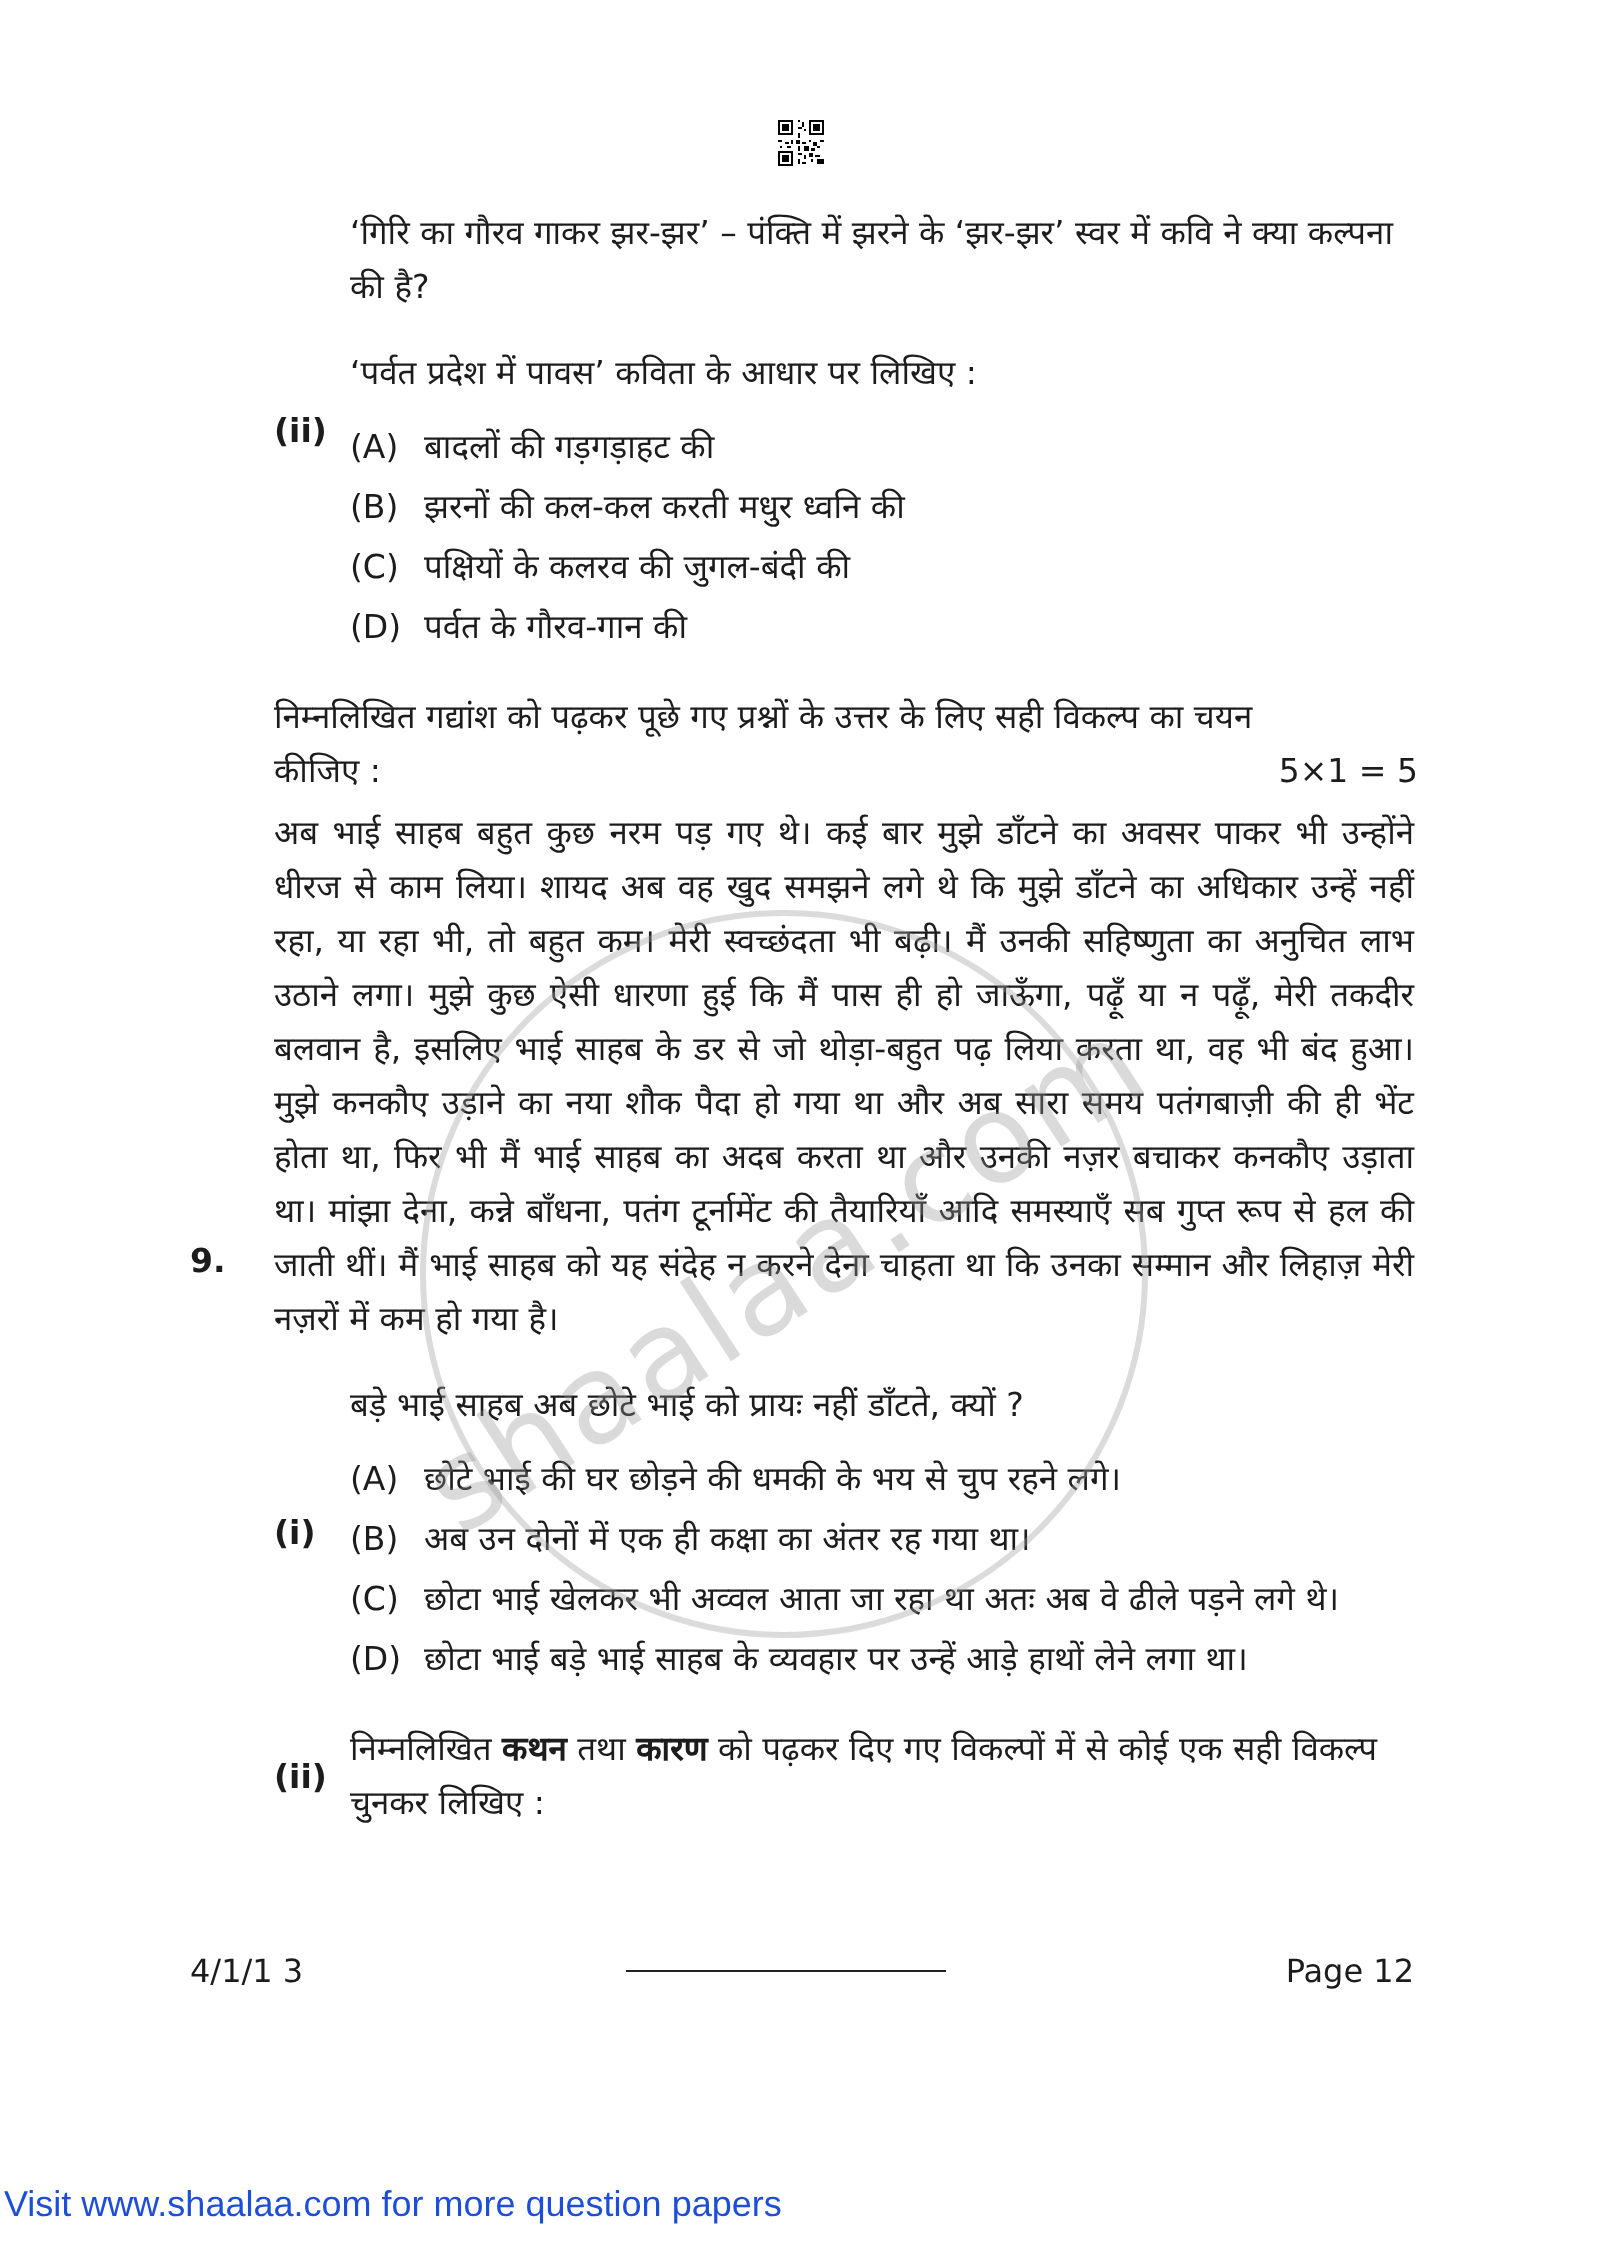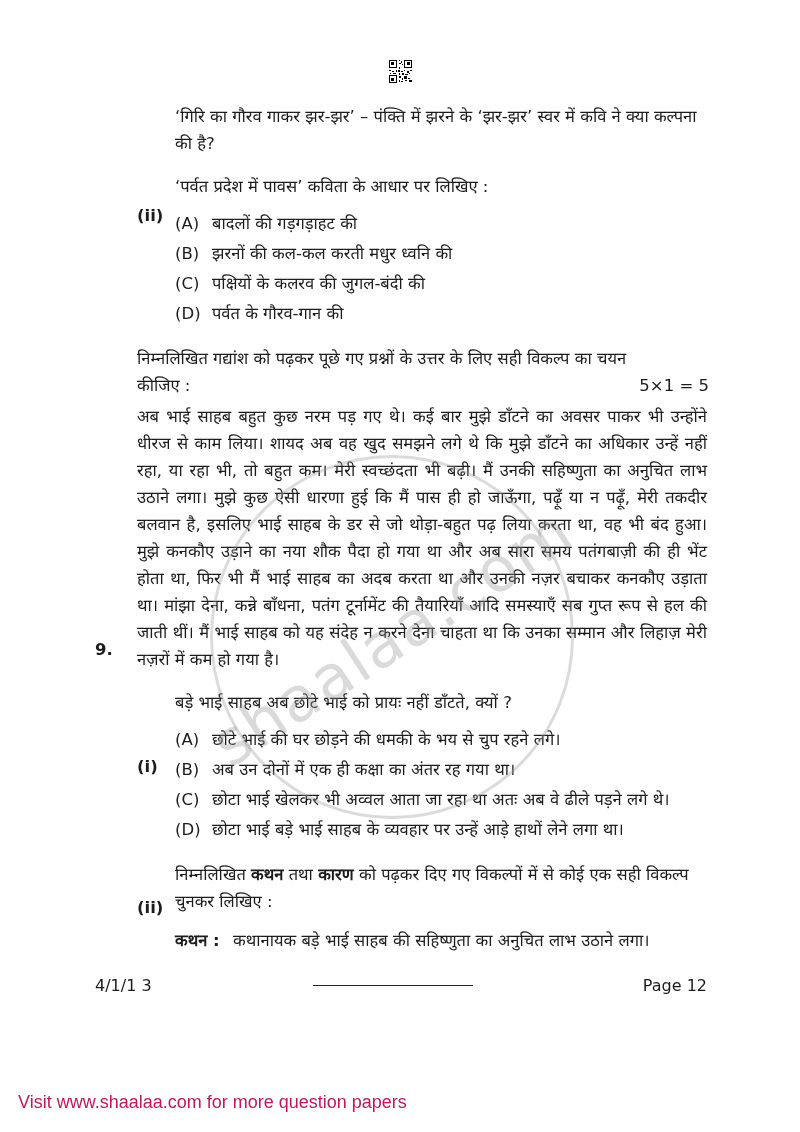--- a/index.html
+++ b/index.html
@@ -55,22 +55,22 @@
   .page-footer{
     position:absolute;left:95px;top:976px;width:612px;
     display:flex;align-items:center;font-size:16px;z-index:2;justify-content:space-between;
   }
   .paper-code{white-space:nowrap;}
   .footer-rule{width:160px;height:0;border-top:1.6px solid #222;margin-left:34px;}
   .page-label{margin-left:42px;white-space:nowrap;}
 
   
   .site-footer{
-    position:absolute;left:18px;top:1092px;
-    font-size:18px;color:#be185d;z-index:2;
+    position:absolute;left:2px;top:1092px;
+    font-size:18px;color:#1d4ed8;z-index:2;
     font-family:"Liberation Sans","DejaVu Sans",sans-serif;
   }
 </style>
 </head>
 <body>
 
 <div class="page">
 
   <div class="qr">
     <svg width="23" height="23" viewBox="0 0 21 21" shape-rendering="crispEdges">
@@ -181,24 +181,20 @@
             </div>
           </div>
         </div>
 
         <div class="row" style="margin-top:18px;">
           <div class="sub-label">(ii)</div>
           <div class="sub-content">
             <div>
               <span>निम्नलिखित </span><span class="b">कथन</span><span> तथा </span><span class="b">कारण</span><span> को पढ़कर दिए गए विकल्पों में से कोई एक सही विकल्प चुनकर लिखिए :</span>
             </div>
-            <div class="ar-row">
-              <div class="ar-label">कथन :</div>
-              <div class="ar-text">कथानायक बड़े भाई साहब की सहिष्णुता का अनुचित लाभ उठाने लगा।</div>
-            </div>
           </div>
         </div>
 
       </div>
     </div>
 
   </div>
 
   <div class="page-footer">
     <div class="paper-code">4/1/1 3</div>

